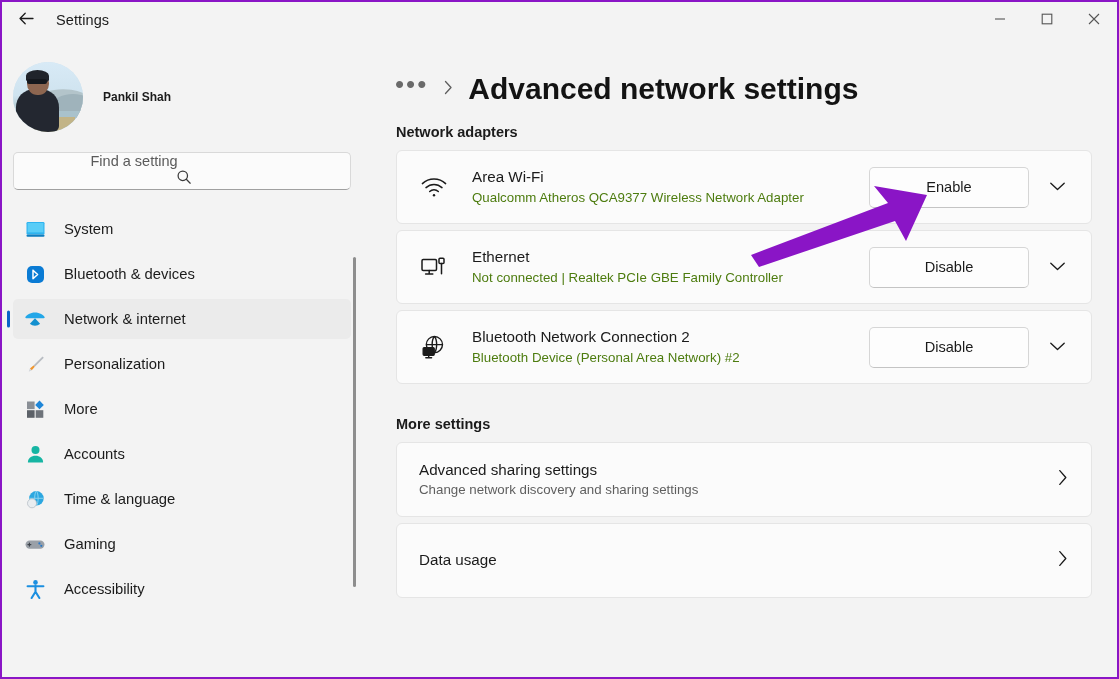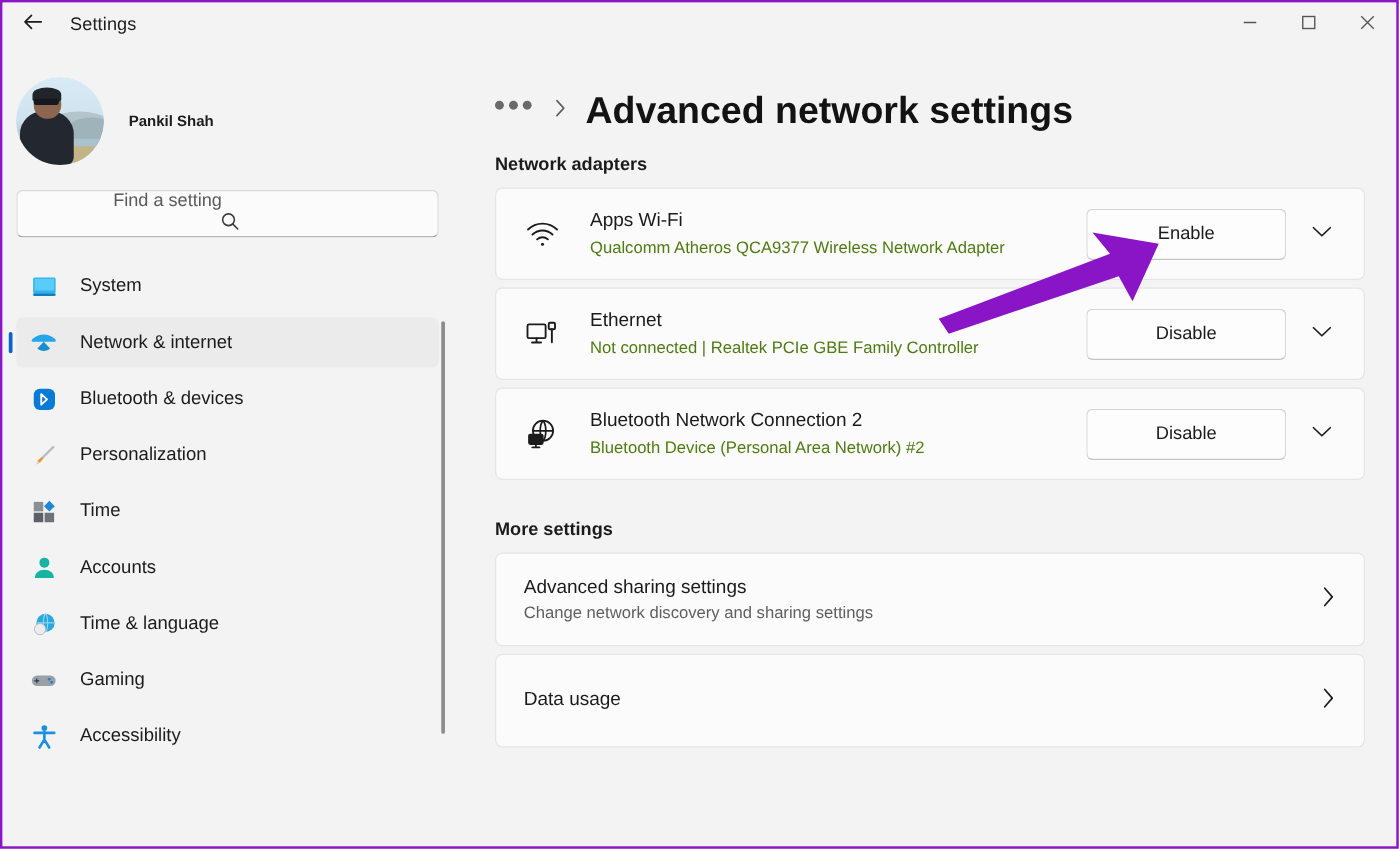--- a/index.html
+++ b/index.html
@@ -363,38 +363,38 @@
         <span class="nav-ico">
           <svg width="21" height="21" viewBox="0 0 21 21">
             <rect x="1.5" y="3" width="18" height="12.5" rx="1.2" fill="#2eb3ef"></rect>
             <rect x="2.6" y="4" width="15.8" height="9.4" fill="#59cdf7"></rect>
             <rect x="1.5" y="15.5" width="18" height="2.3" rx="1" fill="#0e7ec0"></rect>
           </svg>
         </span>
         <span class="nav-label">System</span>
       </div>
 
+      <div class="nav-item">
+        <span class="nav-ico">
+          <svg width="21" height="21" viewBox="0 0 21 21">
+            <rect x="2" y="2" width="17" height="17" rx="5" fill="#0a7bd4"></rect>
+            <path d="M8 6.3l4.6 4.2-4.6 4.2M8 14.7V6.3l4.6 4.2" fill="none" stroke="#ffffff" stroke-width="1.5" stroke-linejoin="round" stroke-linecap="round"></path>
+          </svg>
+        </span>
+        <span class="nav-label">Bluetooth &amp; devices</span>
+      </div>
+
       <div class="nav-item active">
         <span class="nav-ico">
           <svg width="22" height="22" viewBox="0 0 22 22">
             <path d="M11 4.5C6.4 4.5 2.4 7.2 1.4 9.1c-.3.6.1 1.2.8 1.2h17.6c.7 0 1.1-.6.8-1.2C19.6 7.2 15.6 4.5 11 4.5z" fill="#23a7e8"></path>
             <path d="M11 10.3l-5.1 5.4c1.3 1.2 3.2 2 5.1 2s3.8-.8 5.1-2L11 10.3z" fill="#1490cf"></path>
           </svg>
         </span>
         <span class="nav-label">Network &amp; internet</span>
-      </div>
-
-      <div class="nav-item">
-        <span class="nav-ico">
-          <svg width="21" height="21" viewBox="0 0 21 21">
-            <rect x="2" y="2" width="17" height="17" rx="5" fill="#0a7bd4"></rect>
-            <path d="M8 6.3l4.6 4.2-4.6 4.2M8 14.7V6.3l4.6 4.2" fill="none" stroke="#ffffff" stroke-width="1.5" stroke-linejoin="round" stroke-linecap="round"></path>
-          </svg>
-        </span>
-        <span class="nav-label">Bluetooth &amp; devices</span>
       </div>
 
       <div class="nav-item">
         <span class="nav-ico">
           <svg width="21" height="21" viewBox="0 0 21 21">
             <path d="M17.5 2.4l1.3 1.3-9 9-1.3-1.3z" fill="#b8bcc2"></path>
             <path d="M8.5 11.4l1.3 1.3-3.1 3.6-1.8-1.8z" fill="#f0962e"></path>
             <path d="M4.9 14.5l1.8 1.8-3 1.5z" fill="#d0d4d9"></path>
           </svg>
         </span>
@@ -403,21 +403,21 @@
 
       <div class="nav-item">
         <span class="nav-ico">
           <svg width="21" height="21" viewBox="0 0 21 21">
             <rect x="2" y="2.5" width="7.6" height="7.6" fill="#8a8f96"></rect>
             <rect x="2" y="11.2" width="7.6" height="7.6" fill="#5c6168"></rect>
             <rect x="10.7" y="11.2" width="7.6" height="7.6" fill="#6e737a"></rect>
             <path d="M14.5 1.6l4.3 4.3-4.3 4.3-4.3-4.3z" fill="#1f86d8"></path>
           </svg>
         </span>
-        <span class="nav-label">Time</span>
+        <span class="nav-label">More</span>
       </div>
 
       <div class="nav-item">
         <span class="nav-ico">
           <svg width="21" height="21" viewBox="0 0 21 21">
             <circle cx="10.5" cy="6.1" r="4" fill="#16b5a3"></circle>
             <path d="M2.9 18.4c0-4.2 3.4-6.6 7.6-6.6s7.6 2.4 7.6 6.6z" fill="#16b5a3"></path>
           </svg>
         </span>
         <span class="nav-label">Accounts</span>
@@ -479,21 +479,21 @@
     <div class="card">
       <span class="adapter-ico">
         <svg width="30" height="26" viewBox="0 0 30 26" fill="none" stroke="#1b1b1b" stroke-width="1.5" stroke-linecap="round">
           <path d="M3.4 9.6C6.5 6.6 10.5 4.9 15 4.9s8.5 1.7 11.6 4.7"></path>
           <path d="M7 13.6c2.2-2 5-3.2 8-3.2s5.8 1.2 8 3.2"></path>
           <path d="M10.7 17.5c1.2-1.1 2.7-1.7 4.3-1.7s3.1.6 4.3 1.7"></path>
           <circle cx="15" cy="21.3" r="1.2" fill="#1b1b1b" stroke="none"></circle>
         </svg>
       </span>
       <div class="adapter-text">
-        <div class="adapter-name">Apps Wi-Fi</div>
+        <div class="adapter-name">Area Wi-Fi</div>
         <div class="adapter-desc">Qualcomm Atheros QCA9377 Wireless Network Adapter</div>
       </div>
       <button class="pill-btn">Enable</button>
       <span class="chev-btn">
         <span>
           <svg width="17" height="11" viewBox="0 0 17 11" fill="none" stroke-width="1.35">
             <path d="M1.8 2.2L8.5 8.6 15.2 2.2" stroke-linecap="round" stroke-linejoin="round"></path>
           </svg>
         </span>
       </span>

